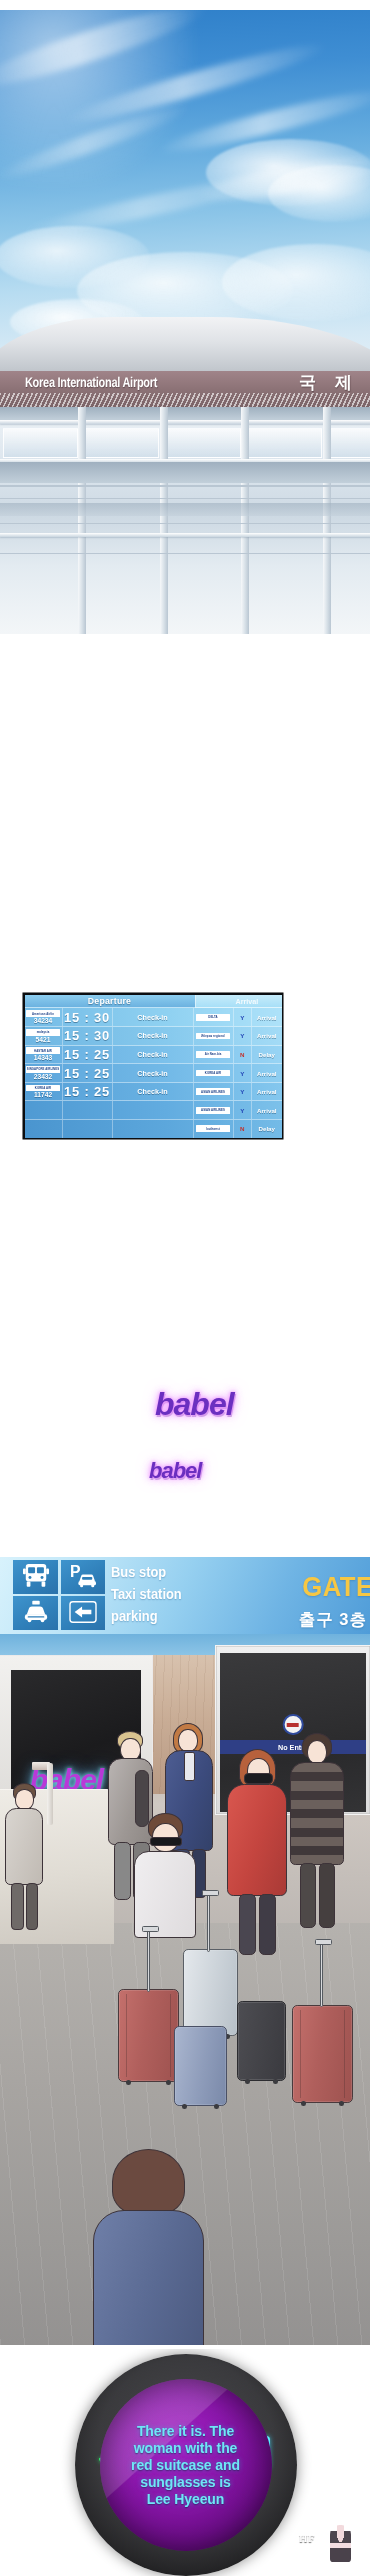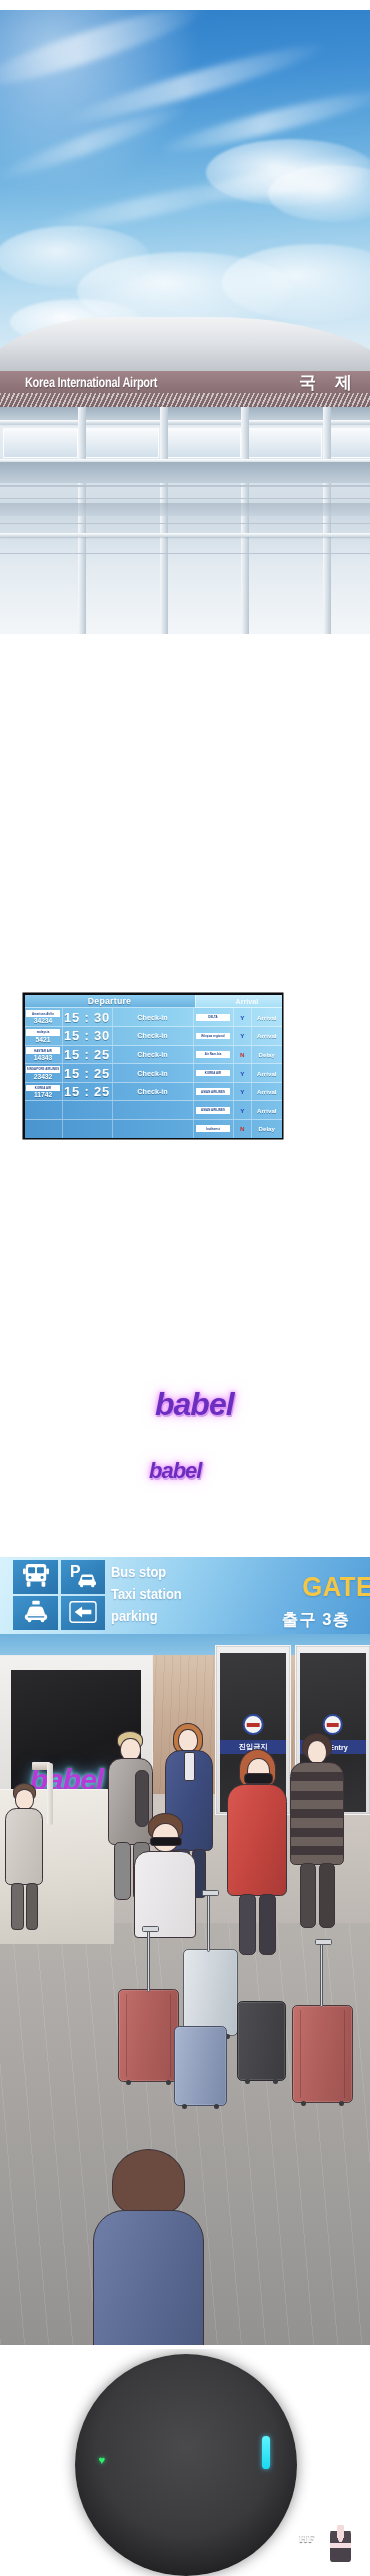--- a/index.html
+++ b/index.html
@@ -213,21 +213,21 @@
     text-shadow:0 1px 1.5px rgba(30,90,140,.35);
   }
   .gate-text {
     position:absolute; right:-3.1px; top:14.4px;
     font-family:"Liberation Sans Narrow","Liberation Sans", sans-serif;
     font-weight:bold; font-size:28px; color:#f6c744; letter-spacing:0.5px;
     transform:scaleX(.92); transform-origin:right top;
     text-shadow:0 1px 2.1px rgba(30,90,140,.3);
   }
   .gate-kr {
-    position:absolute; right:21px; top:52px;
+    position:absolute; right:4px; top:52px;
     font-weight:bold; font-size:16.5px; color:#fff; letter-spacing:1px;
     text-shadow:0 1px 2.1px rgba(30,90,140,.35); white-space:nowrap;
   }
 
   
   .panel-crowd {
     position:absolute; left:0; top:1634px; width:371px; height:711px; overflow:hidden;
     background:linear-gradient(180deg,#7fb9e0 0%,#7fb9e0 19.6px,#c8bcb4 19.6px,#b6aaa2 77px,#cfc8c2 170px,#b9b4b0 319px,#a8a5a3 515px,#9d9b9a 100%);
   }
   .ceiling { position:absolute; left:0; top:0; width:371px; height:20.6px; background:linear-gradient(180deg,#6fb2dd,#8cc4e6); }
@@ -636,28 +636,20 @@
     </div>
 
     <div class="babel-wall">babel</div>
 
     <div class="gate-doors">
       <div class="gate-door">
         <div class="gd-glass">
           <div class="noentry">
               <i></i>
             </div>
-          <div class="gd-sign">진입금지</div>
-        </div>
-      </div>
-      <div class="gate-door">
-        <div class="gd-glass">
-          <div class="noentry">
-              <i></i>
-            </div>
           <div class="gd-sign">No Entry</div>
         </div>
       </div>
     </div>
 
     <div class="floor">
       <div class="floor-lines"></div>
     </div>
 
     <div class="counter"></div>
@@ -752,19 +744,28 @@
 
   <div class="gutter" style="top:2345px; height:6.2px;"></div>
 
   <div class="panel-orb">
     <div class="orb-wrap">
       <div class="orb-ring-outer"></div>
       <div class="orb-ring-mid"></div>
       <div class="orb-ticks"></div>
       <div class="orb-heart">♥</div>
       <div class="orb-pill"></div>
+      <div class="orb-face">
+        <div class="orb-text">
+          <div>There it is. The</div>
+          <div>woman with the</div>
+          <div>red suitcase and</div>
+          <div>sunglasses is</div>
+          <div>Lee Hyeeun</div>
+        </div>
+      </div>
     </div>
     <div class="watermark">HF</div>
     <div class="watermark-figure"></div>
   </div>
 
 </div>
 
 
 </body></html>

